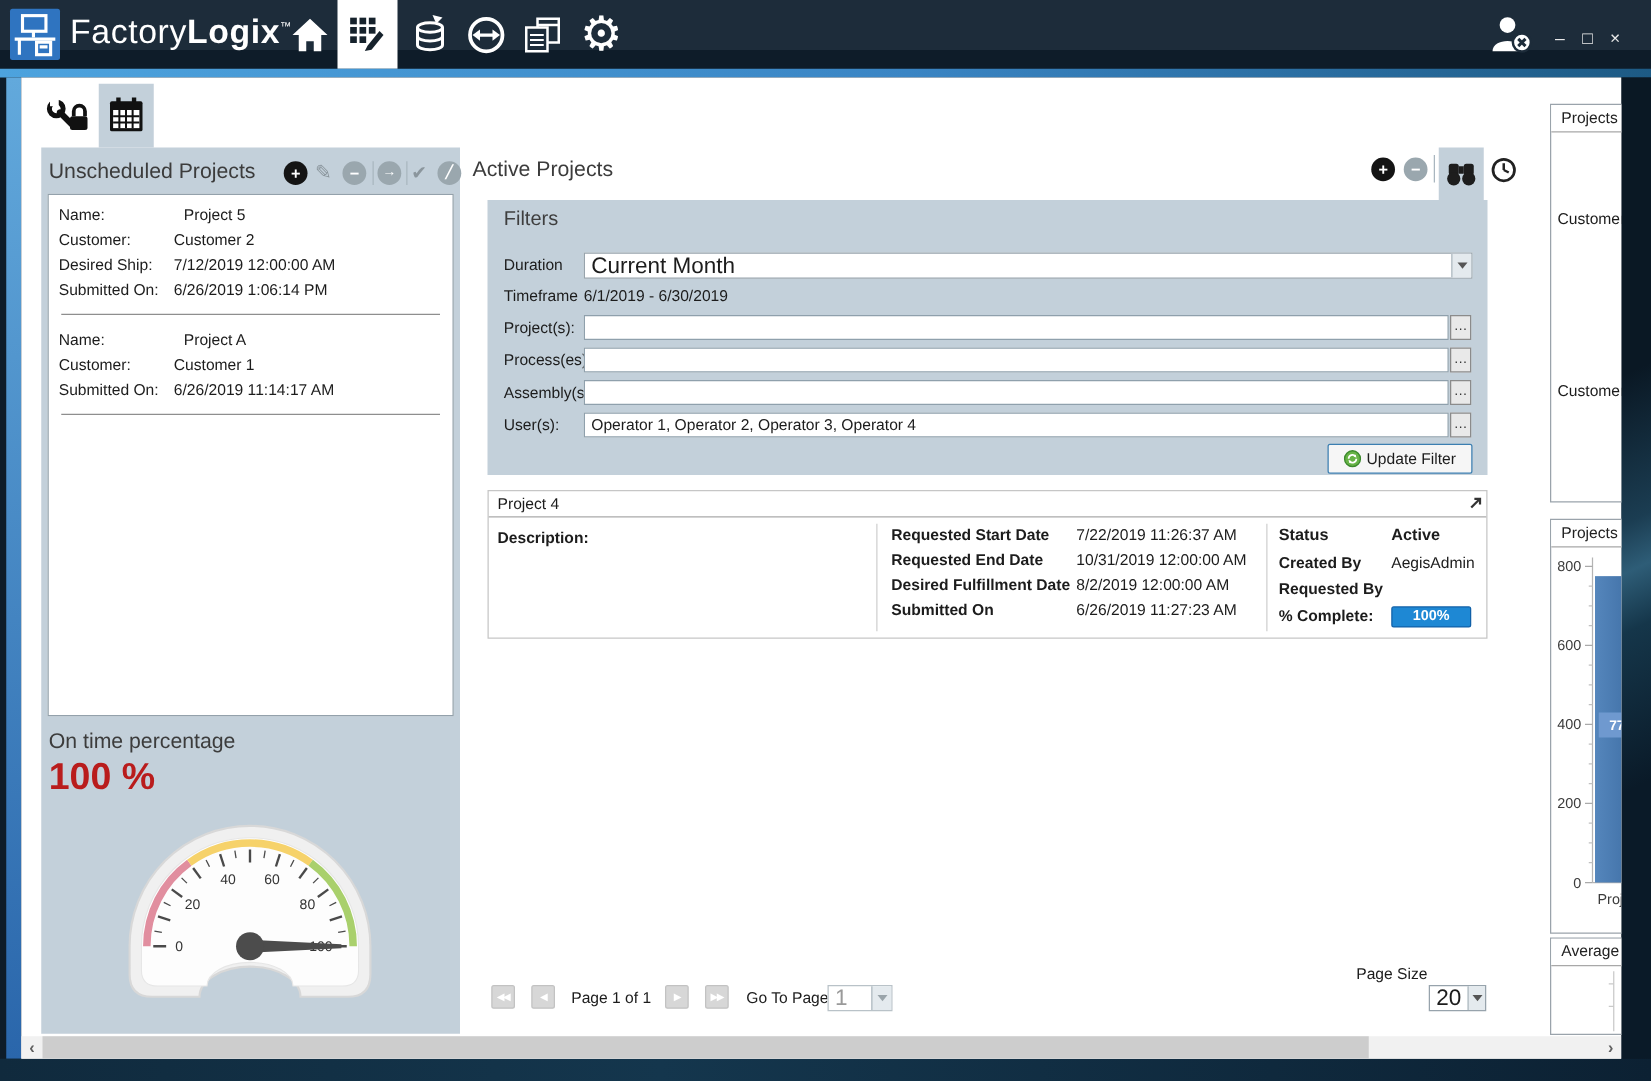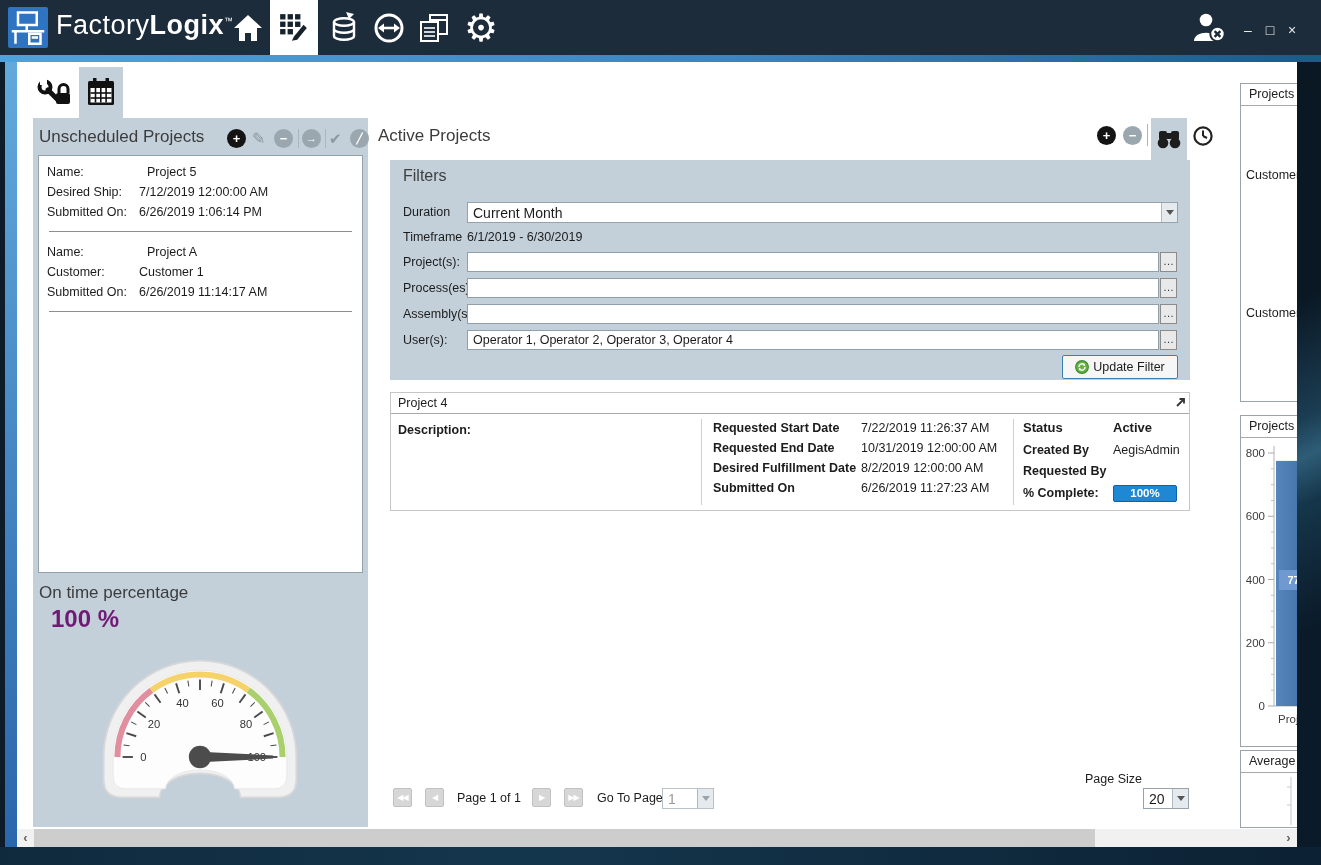--- a/index.html
+++ b/index.html
@@ -1,40 +1,40 @@
 <!DOCTYPE html>
 <html><head>
 <meta charset="utf-8">
 <style>
   *{margin:0;padding:0;box-sizing:border-box}
   html,body{width:1321px;height:865px}
   body{position:relative;font-family:"Liberation Sans",sans-serif;background:#0e1c29;overflow:hidden;font-size:12.5px;color:#1c1c1c}
   .abs{position:absolute}
   
-  .topbar{position:absolute;left:0;top:0;width:1321px;height:55px;background:#1d2c3a}
+  .topbar{position:absolute;left:0;top:0;width:1321px;height:40px;background:#1d2c3a}
   .logo-box{position:absolute;left:8px;top:7px;width:40px;height:41px;background:#2f74c0;border-radius:2px}
   .brand{position:absolute;left:56px;top:10px;font-size:27px;color:#fff;letter-spacing:.5px}
   .brand .b1{font-weight:400}
   .brand .b2{font-weight:700}
   .brand .tm{font-size:9px;vertical-align:super}
   .navbtn{position:absolute;top:0;height:55px;display:flex;align-items:center;justify-content:center;cursor:pointer}
   .navbtn.sel{background:#fff}
   .winctl{position:absolute;top:22px;color:#e9e9e9;font-size:14px;width:16px;text-align:center;cursor:pointer}
   .accent{position:absolute;left:0;top:55px;width:1321px;height:7px;background:linear-gradient(90deg,#4da3de,#3a85c4 55%,#1d5a84)}
   .frame-left{position:absolute;left:5px;top:62px;width:12px;height:785px;background:linear-gradient(#62a9dc,#2a66ab)}
   .frame-bottom{position:absolute;left:0;top:847px;width:1321px;height:18px;background:linear-gradient(90deg,#102a3d,#14364d 40%,#0c2133)}
   .frame-art{position:absolute;left:1297px;top:62px;width:24px;height:785px;background:linear-gradient(155deg,#0a1824 30%,#1b3d52 45%,#2e5d77 50%,#15364a 56%,#0a1a28 72%)}
   .content{position:absolute;left:17px;top:62px;width:1280px;height:785px;background:#fff;overflow:hidden}
   
   .circ{width:19px;height:19px;border-radius:50%;background:#9aa7ae;color:#fff;display:flex;align-items:center;justify-content:center;font-size:13px;font-weight:bold;line-height:1;cursor:pointer}
   .circ.dark{background:#141414}
   .glyph{color:#8b969d;font-size:15px;cursor:pointer;line-height:1}
   .vsep{width:1px;background:#a9b6bf}
   .chev{width:0;height:0;border-left:4px solid transparent;border-right:4px solid transparent;border-top:5px solid #555}
-  .combo{background:#fff;border:1px solid #97a3ac;display:flex;align-items:center;font-size:14px}
+  .combo{background:#fff;border:1px solid #97a3ac;display:flex;align-items:center;font-size:18px}
   .combo .cv{flex:1;padding:0 5px}
   .combo .cbtn{width:16px;height:100%;background:#e4eaee;border-left:1px solid #aeb9c0;display:flex;align-items:center;justify-content:center}
   .field{background:#fff;border:1px solid #8fa0ac;height:20px;padding:1px 5px;font-size:12.5px;line-height:17px;white-space:nowrap;overflow:hidden}
   .browse{width:17px;height:20px;background:#e9e9e9;border:1px solid #8b8b8b;font-size:11px;text-align:center;line-height:16px;color:#333;cursor:pointer}
   
   .lpanel{position:absolute;left:16px;top:56px;width:335px;height:709px;background:#c3d0da}
   .ptitle{font-size:17px;color:#3c3c3c}
   .plist{position:absolute;left:5px;top:37px;width:325px;height:418px;background:#fff;border:1px solid #93a1ab;overflow:hidden}
   .pentry{padding:9px 8px 4px 8px;cursor:pointer}
   .prow{height:20px;white-space:nowrap}
@@ -193,34 +193,35 @@
       </div>
     <div class="vsep abs" style="left:292px;top:11px;height:19px"></div>
     <span class="glyph abs" style="left:296px;top:13px"><span>✔</span></span>
     <div class="circ abs" style="left:317px;top:11px">
         <span style="font-size:10px">╱</span>
       </div>
 
     <div class="plist">
       <div class="pentry">
         <div class="prow"><span class="plab">Name:</span><span class="pname">Project 5</span></div>
+        <div class="prow"><span class="plab">Customer:</span><span>Customer 2</span></div>
         <div class="prow"><span class="plab">Desired Ship:</span><span>7/12/2019 12:00:00 AM</span></div>
         <div class="prow"><span class="plab">Submitted On:</span><span>6/26/2019 1:06:14 PM</span></div>
         <div class="pdivider"></div>
       </div>
       <div class="pentry">
         <div class="prow"><span class="plab">Name:</span><span class="pname">Project A</span></div>
         <div class="prow"><span class="plab">Customer:</span><span>Customer 1</span></div>
         <div class="prow"><span class="plab">Submitted On:</span><span>6/26/2019 11:14:17 AM</span></div>
         <div class="pdivider"></div>
       </div>
     </div>
 
     <div class="ptitle abs" style="left:6px;top:465px">On time percentage</div>
-    <div class="abs" style="left:18px;top:487px;font-size:24px;font-weight:bold;color:#701a75">100 %</div>
+    <div class="abs" style="left:6px;top:487px;font-size:30px;font-weight:bold;color:#b91c1c">100 %</div>
     <div class="gauge-wrap">
       <svg width="258" height="200" viewBox="0 0 300 228" preserveAspectRatio="xMidYMin meet">
         <path d="M 38 150 A 112 112 0 0 1 262 150 L 262 176 Q 262 197 241 197 L 197 197 A 47 28 0 0 0 103 197 L 59 197 Q 38 197 38 176 Z" fill="#f0f0f0" stroke="#d8d8d8" stroke-width="2"></path>
         <path d="M 49 150 A 101 101 0 0 1 251 150 L 251 172 Q 251 187 236 187 L 190 187 A 40 22 0 0 0 110 187 L 64 187 Q 49 187 49 172 Z" fill="#fdfdfd" stroke="#e6e6e6" stroke-width="1"></path>
       <path d="M 54 150 A 96 96 0 0 1 93.57261577992259 72.33436854000504" stroke="#e18e9f" stroke-width="7" fill="none"></path>
           <path d="M 93.57261577992259 72.33436854000504 A 96 96 0 0 1 206.4273842200774 72.33436854000504" stroke="#f6d26a" stroke-width="7" fill="none"></path>
           <path d="M 206.4273842200774 72.33436854000504 A 96 96 0 0 1 246 150" stroke="#a9d06c" stroke-width="7" fill="none"></path>
           <line x1="72" y1="150" x2="60" y2="150" stroke="#4a4a4a" stroke-width="2.2"></line>
           <line x1="68.02186773060357" y1="137.01593940166083" x2="61.10804934643761" y2="135.92089814637922" stroke="#4a4a4a" stroke-width="1.2"></line>
           <line x1="75.81759172897803" y1="125.89667443875409" x2="64.40491353343619" y2="122.18847050625473" stroke="#4a4a4a" stroke-width="2.2"></line>

